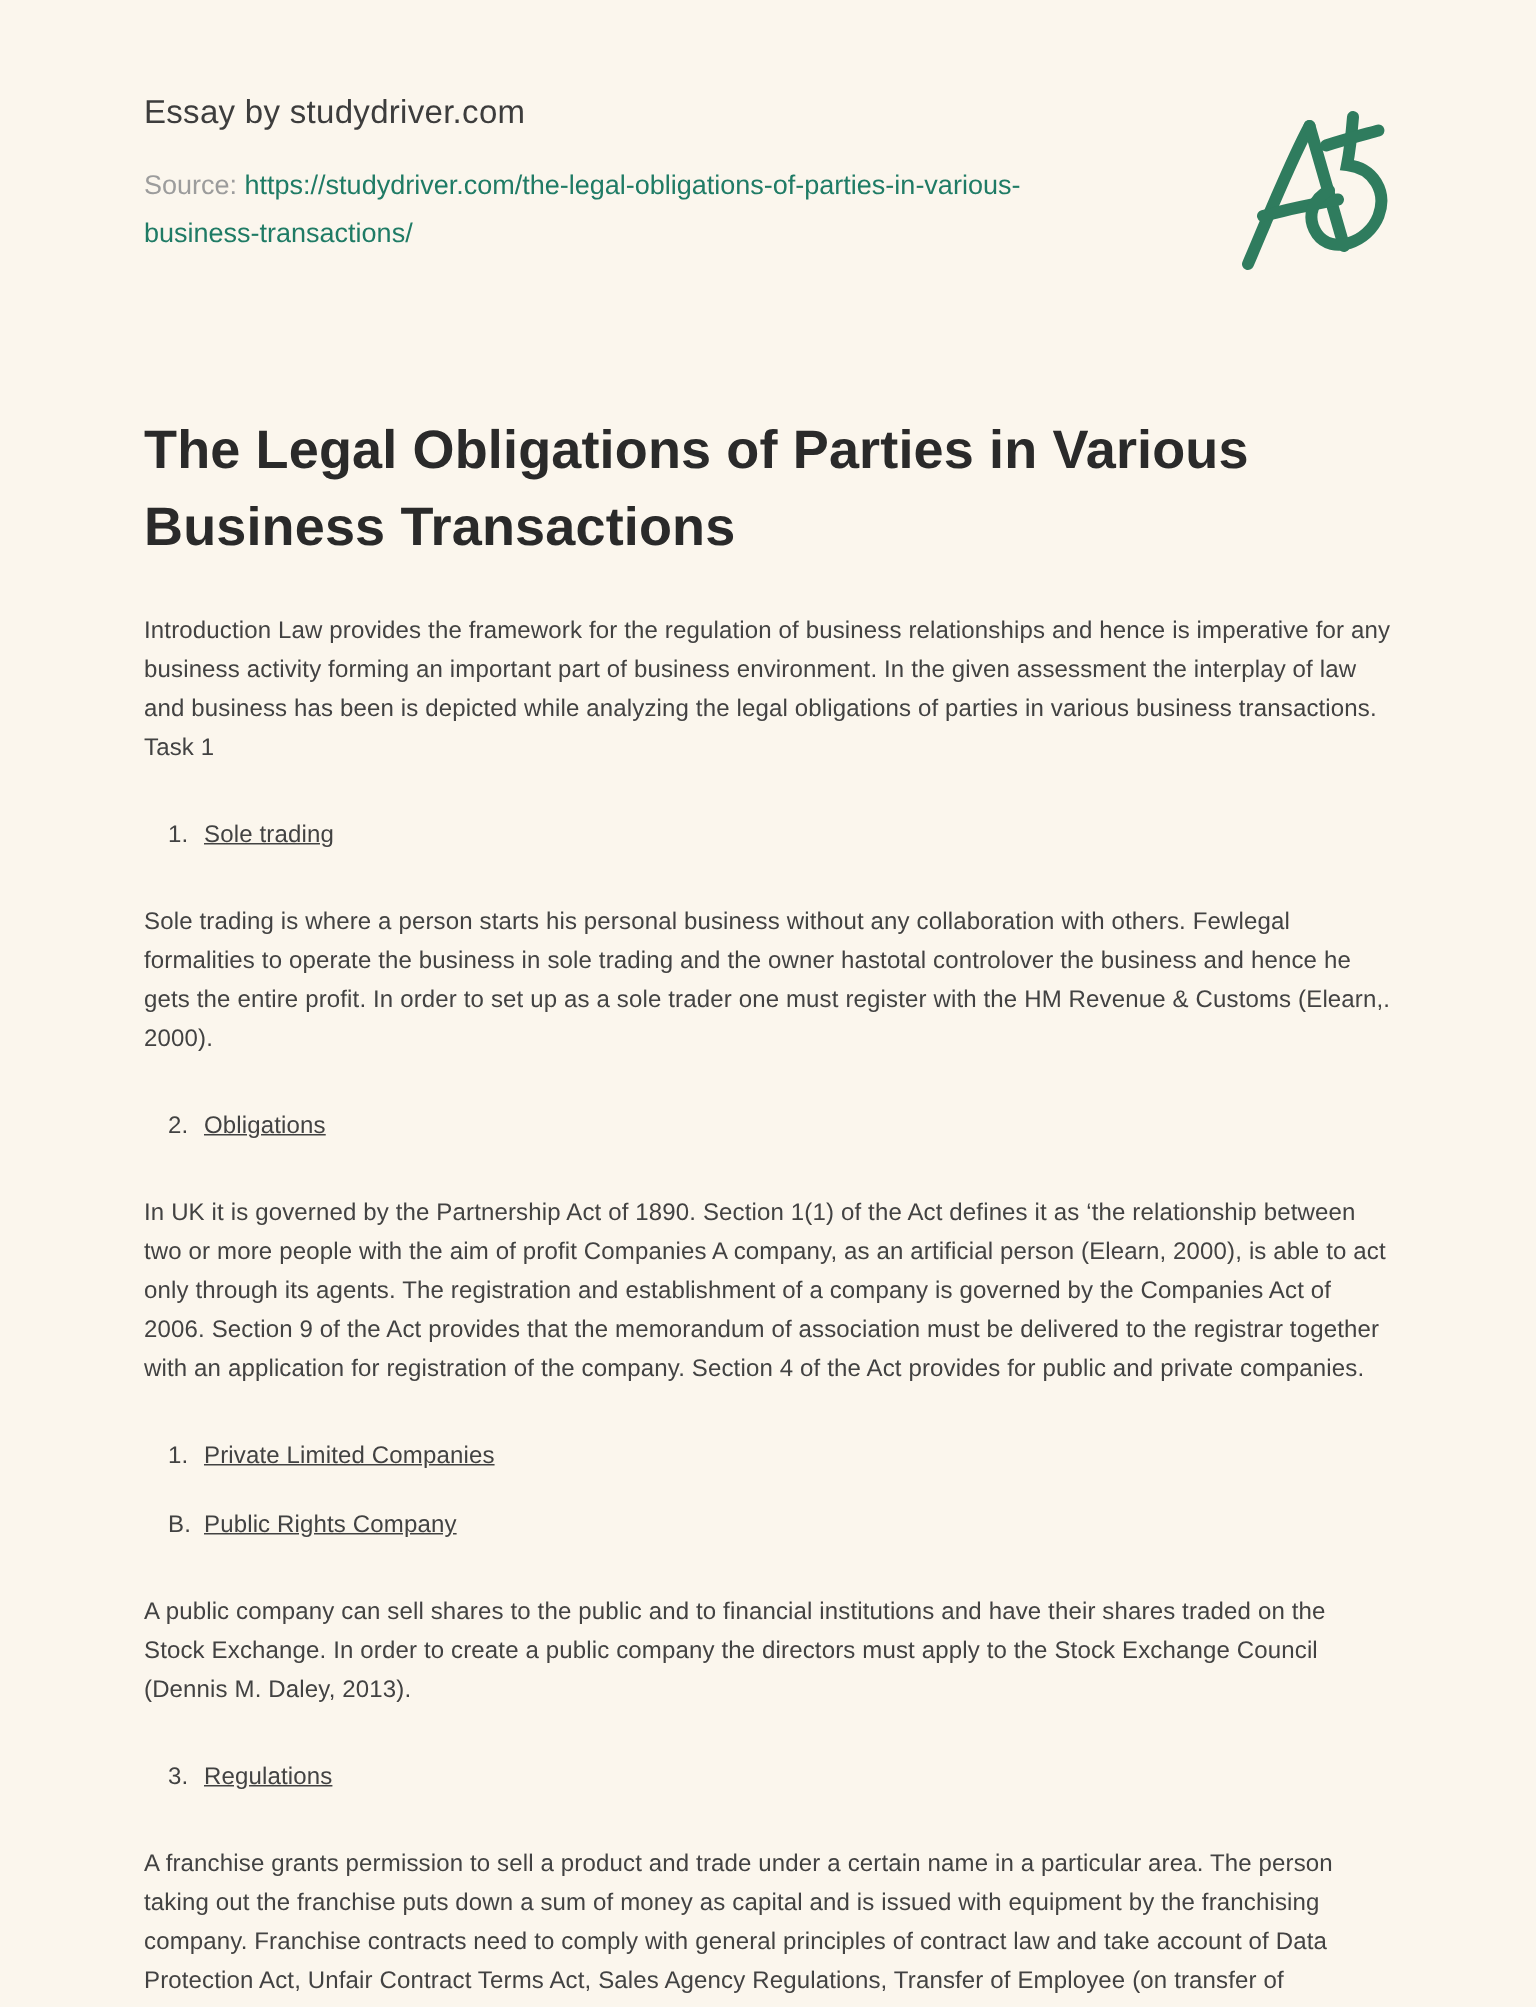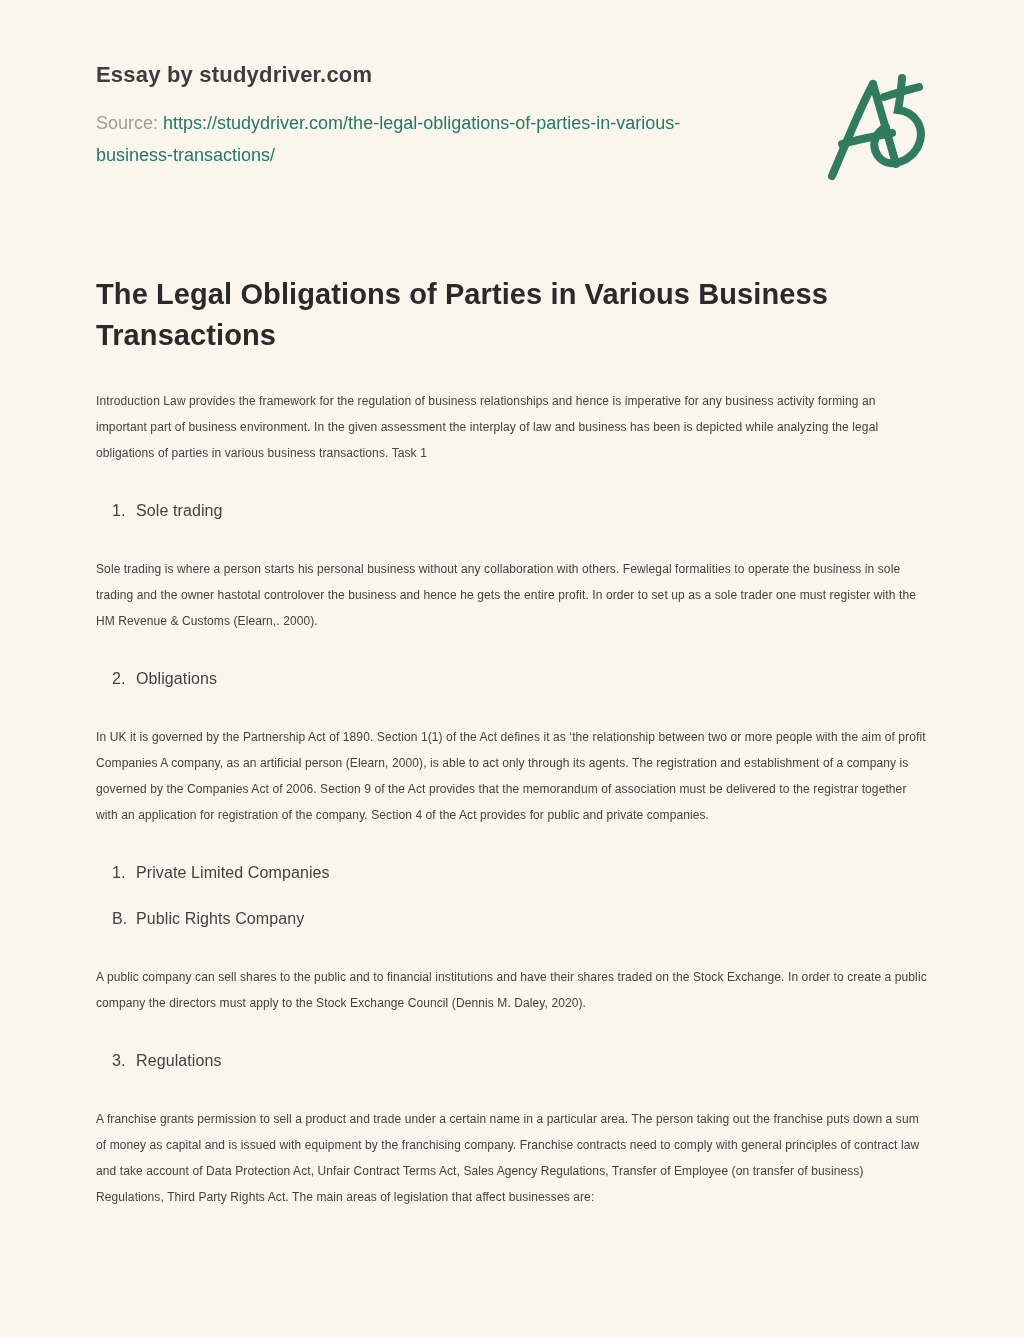--- a/index.html
+++ b/index.html
@@ -27,21 +27,21 @@
   }
   
   .header{
     display:flex;
     justify-content:space-between;
     align-items:flex-start;
   }
   .header-left{max-width:660px;}
   .site-title{
     font-size:22px;
-    font-weight:700;
+    font-weight:400;
     color:#3d3d3d;
     letter-spacing:.2px;
     margin-bottom:20px;
   }
   .source{
     font-size:18px;
     line-height:1.75;
     color:var(--ink-muted);
     word-break:break-word;
   }
@@ -54,47 +54,47 @@
     width:100px;
     height:110px;
     margin-top:10px;
     margin-right:2px;
     flex:0 0 auto;
   }
   .logo svg{width:100%;height:100%;display:block;}
   
   .essay-title{
     margin-top:92px;
-    font-size:29px;
+    font-size:36px;
     line-height:1.42;
     font-weight:700;
     color:var(--ink-heading);
     letter-spacing:.1px;
   }
   .blocks{margin-top:26px;}
   .para{
-    font-size:12px;
+    font-size:16px;
     line-height:26px;
     color:var(--ink-body);
     margin:32px 0;
     letter-spacing:.1px;
   }
   .list-item{
     display:flex;
     margin:20px 0 20px 16px;
     font-size:16px;
     line-height:26px;
     color:var(--ink-body);
     letter-spacing:.1px;
   }
   .list-item .marker{
     flex:0 0 24px;
     text-align:left;
   }
-  .list-item .li-text{flex:1;}
+  .list-item .li-text{flex:1;text-decoration:underline;}
 </style>
 </head>
 <body>
 
 <div class="page">
 
   <header class="header">
     <div class="header-left">
       <h1 class="site-title">Essay by studydriver.com</h1>
       <p class="source">
@@ -134,21 +134,21 @@
         </div>
         <p class="para">In UK it is governed by the Partnership Act of 1890. Section 1(1) of the Act defines it as ‘the relationship between two or more people with the aim of profit Companies A company, as an artificial person (Elearn, 2000), is able to act only through its agents. The registration and establishment of a company is governed by the Companies Act of 2006. Section 9 of the Act provides that the memorandum of association must be delivered to the registrar together with an application for registration of the company. Section 4 of the Act provides for public and private companies.</p>
         <div class="list-item">
           <span class="marker">1.</span>
           <span class="li-text">Private Limited Companies</span>
         </div>
         <div class="list-item">
           <span class="marker">B.</span>
           <span class="li-text">Public Rights Company</span>
         </div>
-        <p class="para">A public company can sell shares to the public and to financial institutions and have their shares traded on the Stock Exchange. In order to create a public company the directors must apply to the Stock Exchange Council (Dennis M. Daley, 2020).</p>
+        <p class="para">A public company can sell shares to the public and to financial institutions and have their shares traded on the Stock Exchange. In order to create a public company the directors must apply to the Stock Exchange Council (Dennis M. Daley, 2013).</p>
         <div class="list-item">
           <span class="marker">3.</span>
           <span class="li-text">Regulations</span>
         </div>
         <p class="para">A franchise grants permission to sell a product and trade under a certain name in a particular area. The person taking out the franchise puts down a sum of money as capital and is issued with equipment by the franchising company. Franchise contracts need to comply with general principles of contract law and take account of Data Protection Act, Unfair Contract Terms Act, Sales Agency Regulations, Transfer of Employee (on transfer of business) Regulations, Third Party Rights Act. The main areas of legislation that affect businesses are:</p>
       </div>
   </main>
 
 </div>
 

